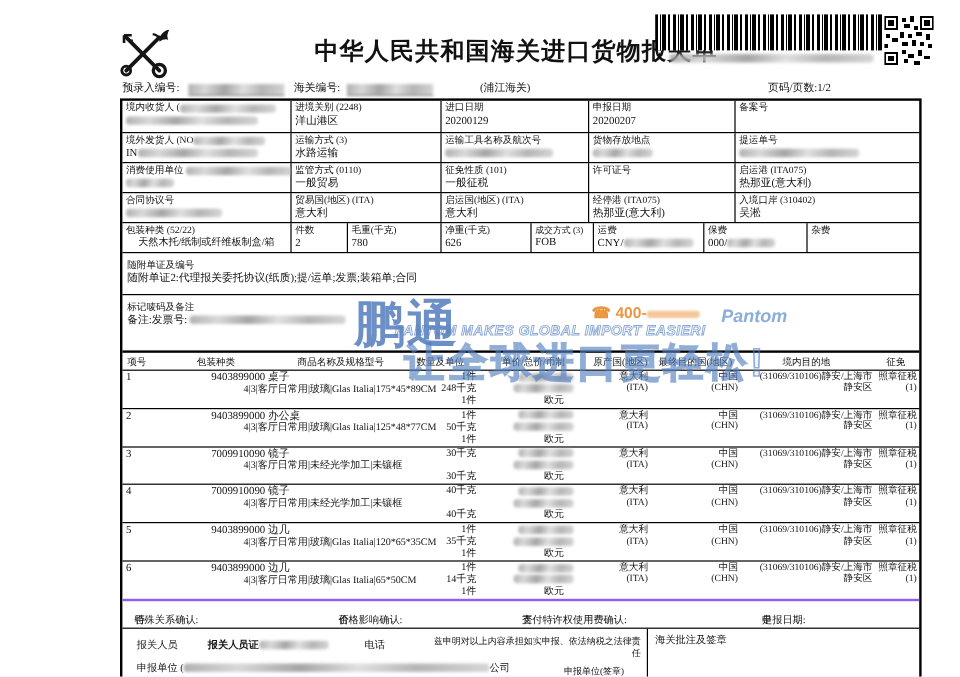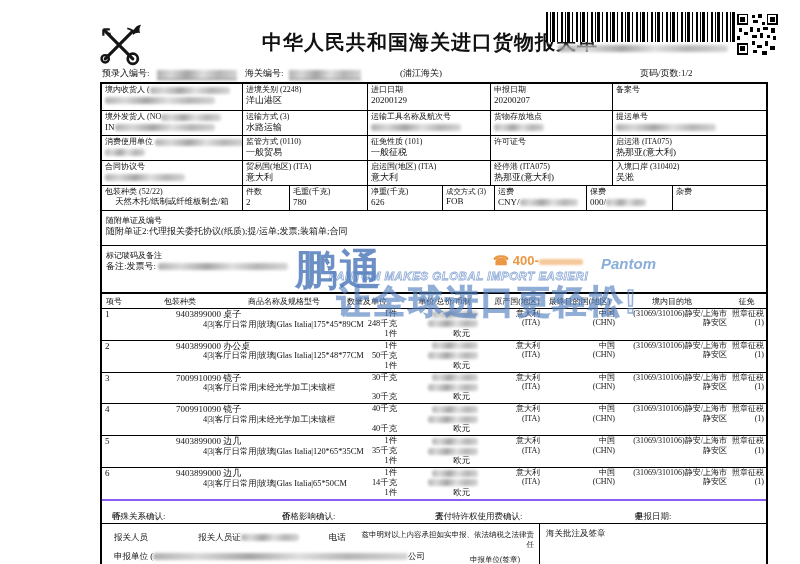--- a/index.html
+++ b/index.html
@@ -60,21 +60,21 @@
   .c-price .cur{padding-right:22px;}
   .c-org,.c-dst,.c-lvy{font-size:8px;text-align:right;padding-right:2px;}
   .c-dom{font-size:8px;text-align:right;white-space:nowrap;}
   
   .confirm{position:relative;height:22px;border-top:2px solid #8b5cf6;font-size:8.5px;}
   .confirm span{position:absolute;top:5px;white-space:nowrap;}
   .cf1{left:10px}.cf2{left:180px}.cf3{left:333px}.cf4{left:533px}
   .footer{display:flex;border-top:1px solid #000;height:50px;}
   .f-left{position:relative;width:437px;border-right:1px solid #000;font-size:8.5px;}
   .f-line1{position:absolute;left:12px;top:8px;white-space:nowrap;}
-  .f-line1 .g1{margin-left:48px;}
+  .f-line1 .g1{margin-left:23px;font-weight:bold;}
   .f-line1 .g2{margin-left:28px;}
   .f-line2{position:absolute;left:12px;top:27px;white-space:nowrap;}
   .f-stmt{position:absolute;right:5px;top:6px;width:174px;font-size:7.5px;text-align:right;line-height:1.4;}
   .f-stmt .sg{margin-top:4px;padding-right:14px;}
   .f-right{flex:1;font-size:8.5px;padding:4px 6px;}
   
   .wm{position:absolute;left:295px;top:246px;width:380px;height:75px;z-index:9;pointer-events:none;
       font-family:Liberation Sans, sans-serif;}
   .wm>div{position:absolute;white-space:nowrap;}
   .wm-brand{left:0;top:-4px;font-size:42px;font-weight:bold;letter-spacing:2px;color:rgba(66,113,181,.78);}

